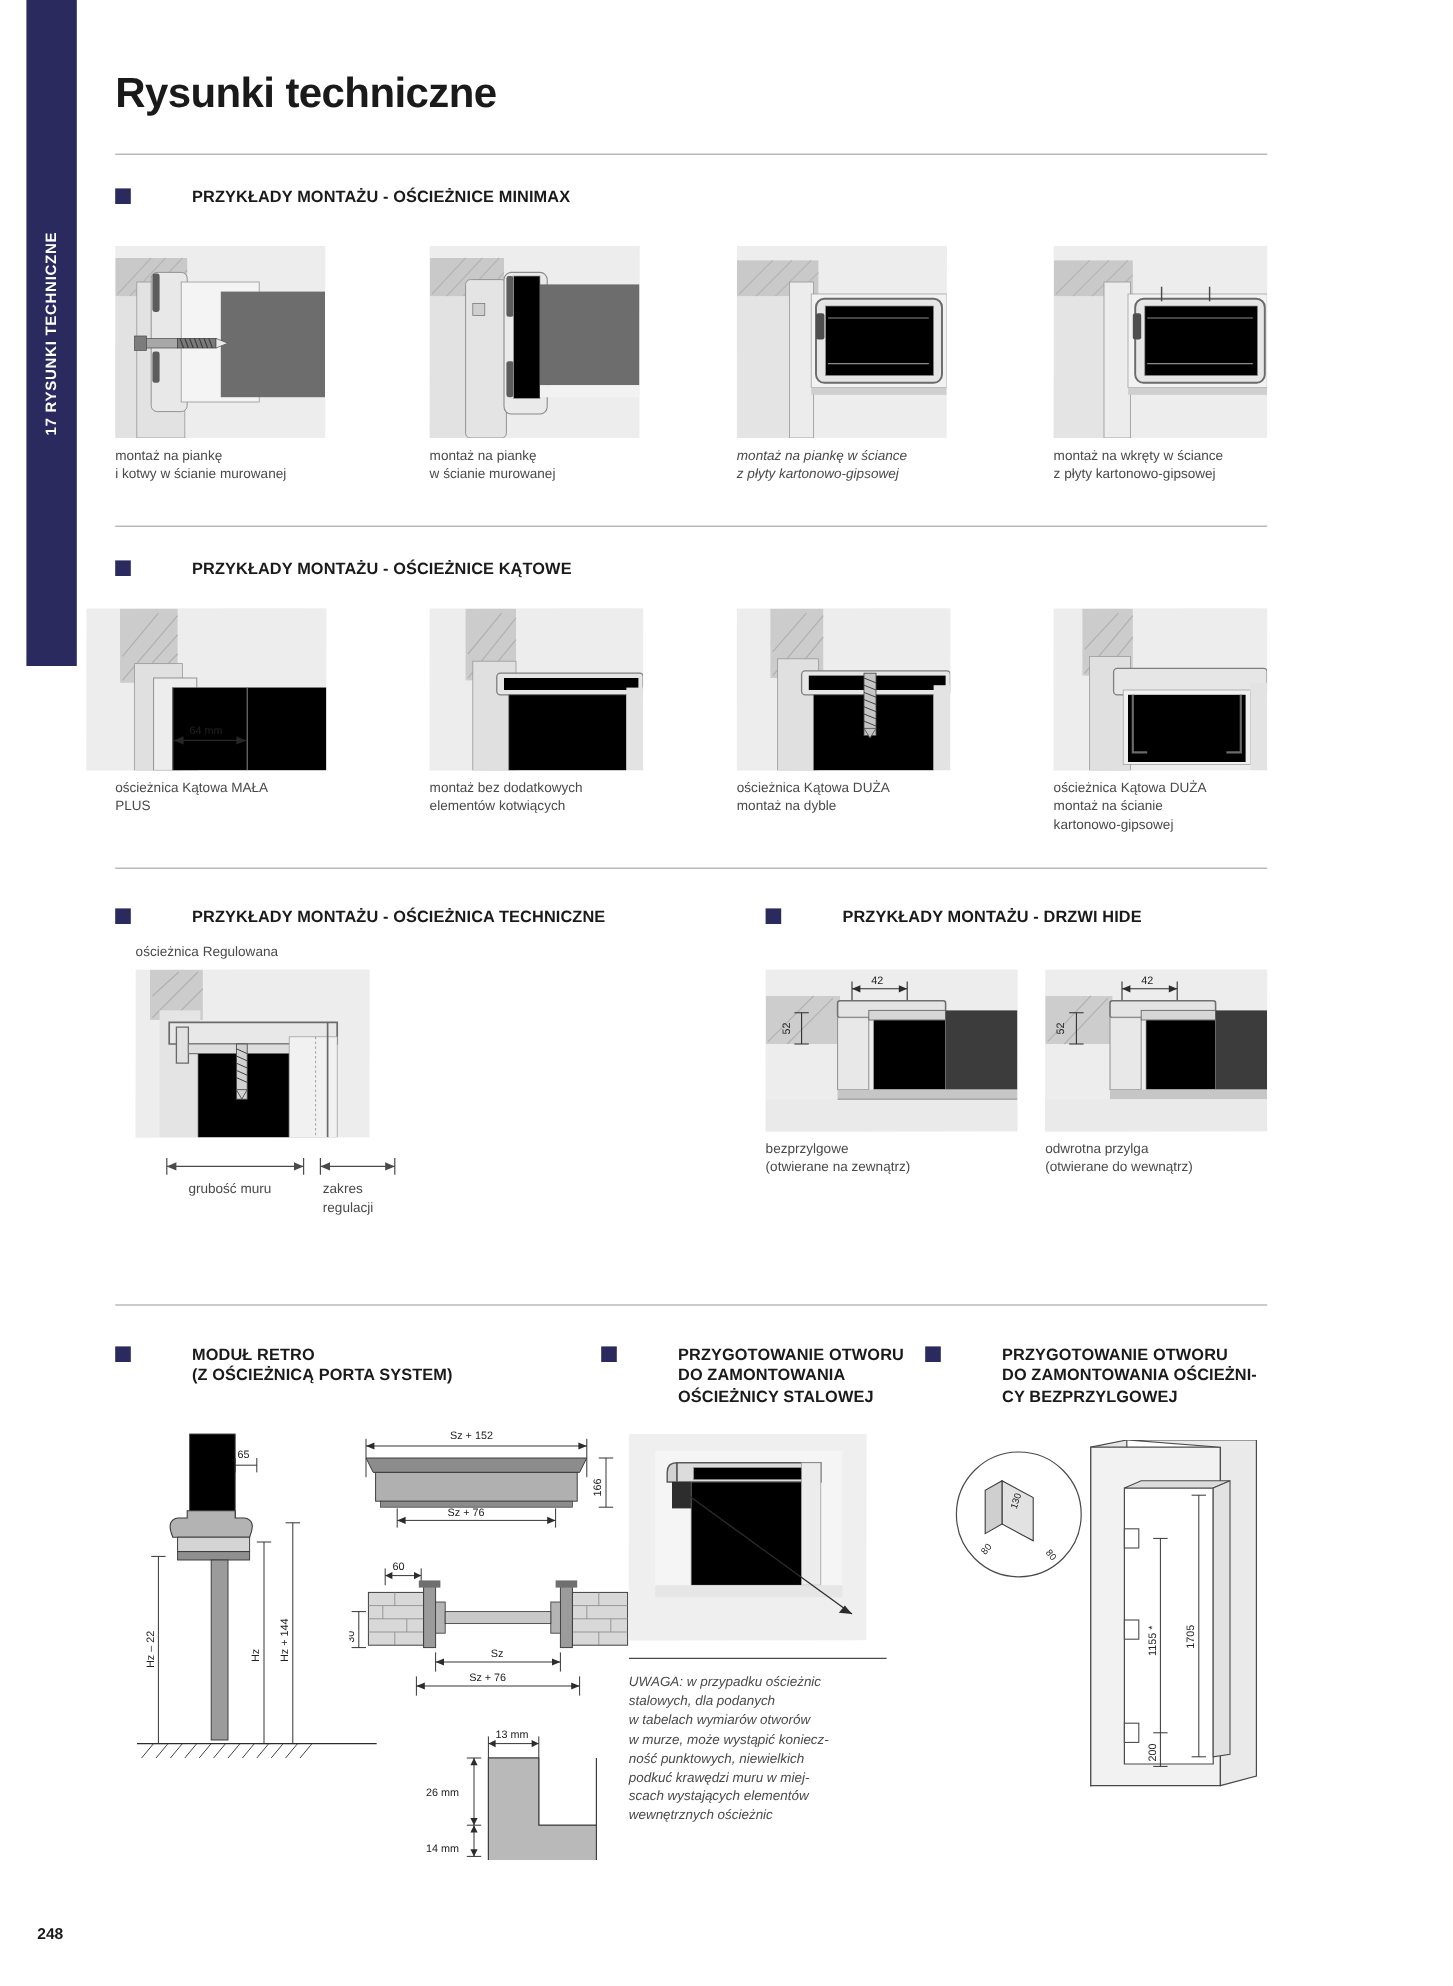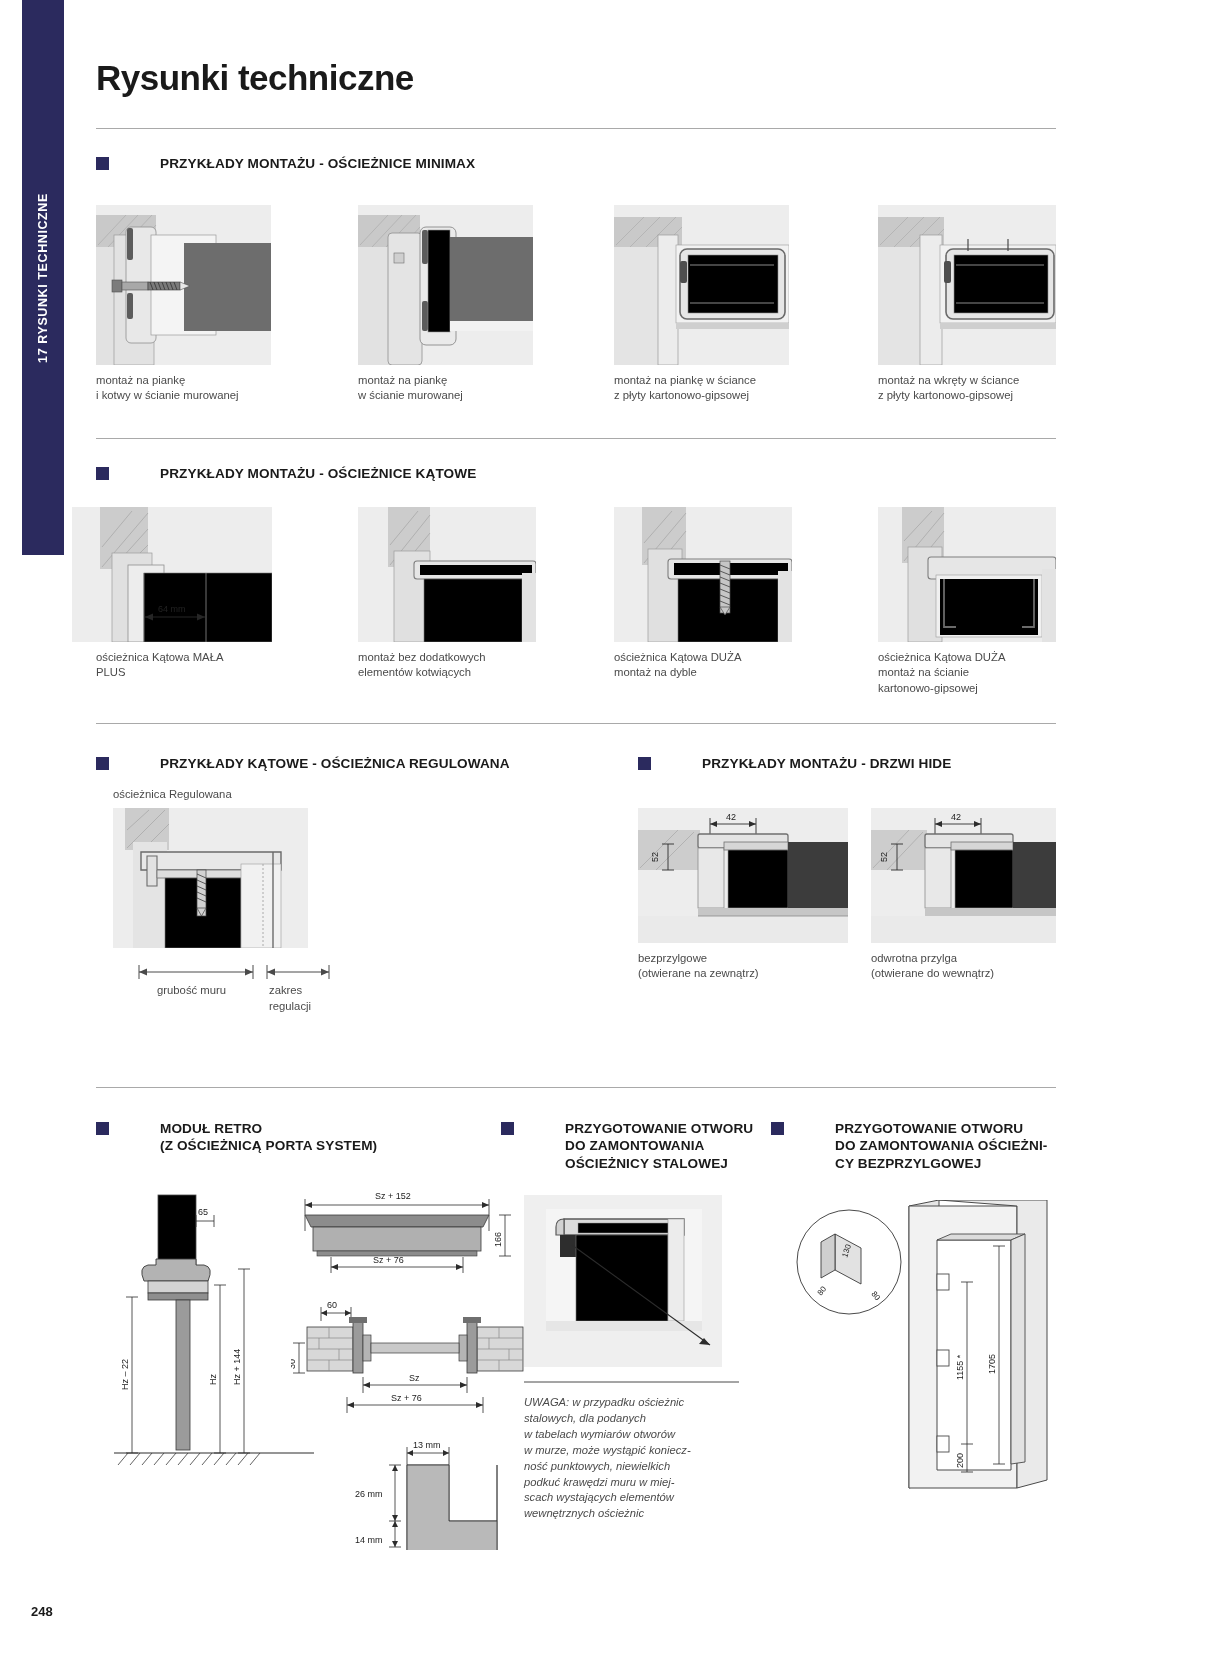--- a/index.html
+++ b/index.html
@@ -189,21 +189,21 @@
         <rect x="70" y="25" width="22" height="102" class="foam"></rect>
         <rect x="70" y="25" width="22" height="102" fill="none" stroke="#9a9a9a" stroke-width="0.6"></rect>
         <rect x="92" y="32" width="83" height="84" fill="#6d6d6d"></rect>
         <rect x="92" y="116" width="83" height="10" fill="#f2f2f2"></rect>
       </svg>
     </div>
     <div class="cap">montaż na piankę
 w ścianie murowanej</div>
   </div>
 
-  <div class="cell" style="left:518px; top:205px; width:142px;">
+  <div class="cell" style="left:518px; top:205px; width:142px;font-style:italic;">
     <div class="img-box" style="width:175px;height:160px;">
       <svg width="175" height="160" viewBox="0 0 175 160">
         <rect x="0" y="0" width="175" height="160" fill="#ededed"></rect>
         <rect x="0" y="12" width="68" height="30" fill="#c9c9c9"></rect>
         <g stroke="#b5b5b5" stroke-width="1">
           <line x1="2" y1="40" x2="30" y2="12"></line>
             <line x1="16" y1="42" x2="46" y2="12"></line>
           <line x1="32" y1="42" x2="62" y2="12"></line>
             <line x1="48" y1="42" x2="68" y2="22"></line>
         </g>
@@ -366,21 +366,21 @@
     </div>
     <div class="cap">ościeżnica Kątowa DUŻA
 montaż na ścianie
 kartonowo-gipsowej</div>
   </div>
 
   <div class="rule r3"></div>
 
   <div class="sec-head" style="left:0; top:755px;">
     <span class="sec-bullet"></span>
-    <span class="sec-label">PRZYKŁADY KĄTOWE - OŚCIEŻNICA REGULOWANA</span>
+    <span class="sec-label">PRZYKŁADY MONTAŻU - OŚCIEŻNICA TECHNICZNE</span>
   </div>
 
   <div class="cell" style="left:17px; top:788px; width:260px;">
     <div style="font-size:11.3px;color:#4a4a4a;margin-bottom:8px;">ościeżnica Regulowana</div>
     <div class="img-box" style="width:195px;height:140px;">
       <svg width="195" height="140" viewBox="0 0 195 140">
         <rect x="0" y="0" width="195" height="140" fill="#ededed"></rect>
         <rect x="12" y="0" width="44" height="42" fill="#cccccc"></rect>
         <g stroke="#b0b0b0" stroke-width="1">
           <line x1="14" y1="40" x2="52" y2="2"></line>

